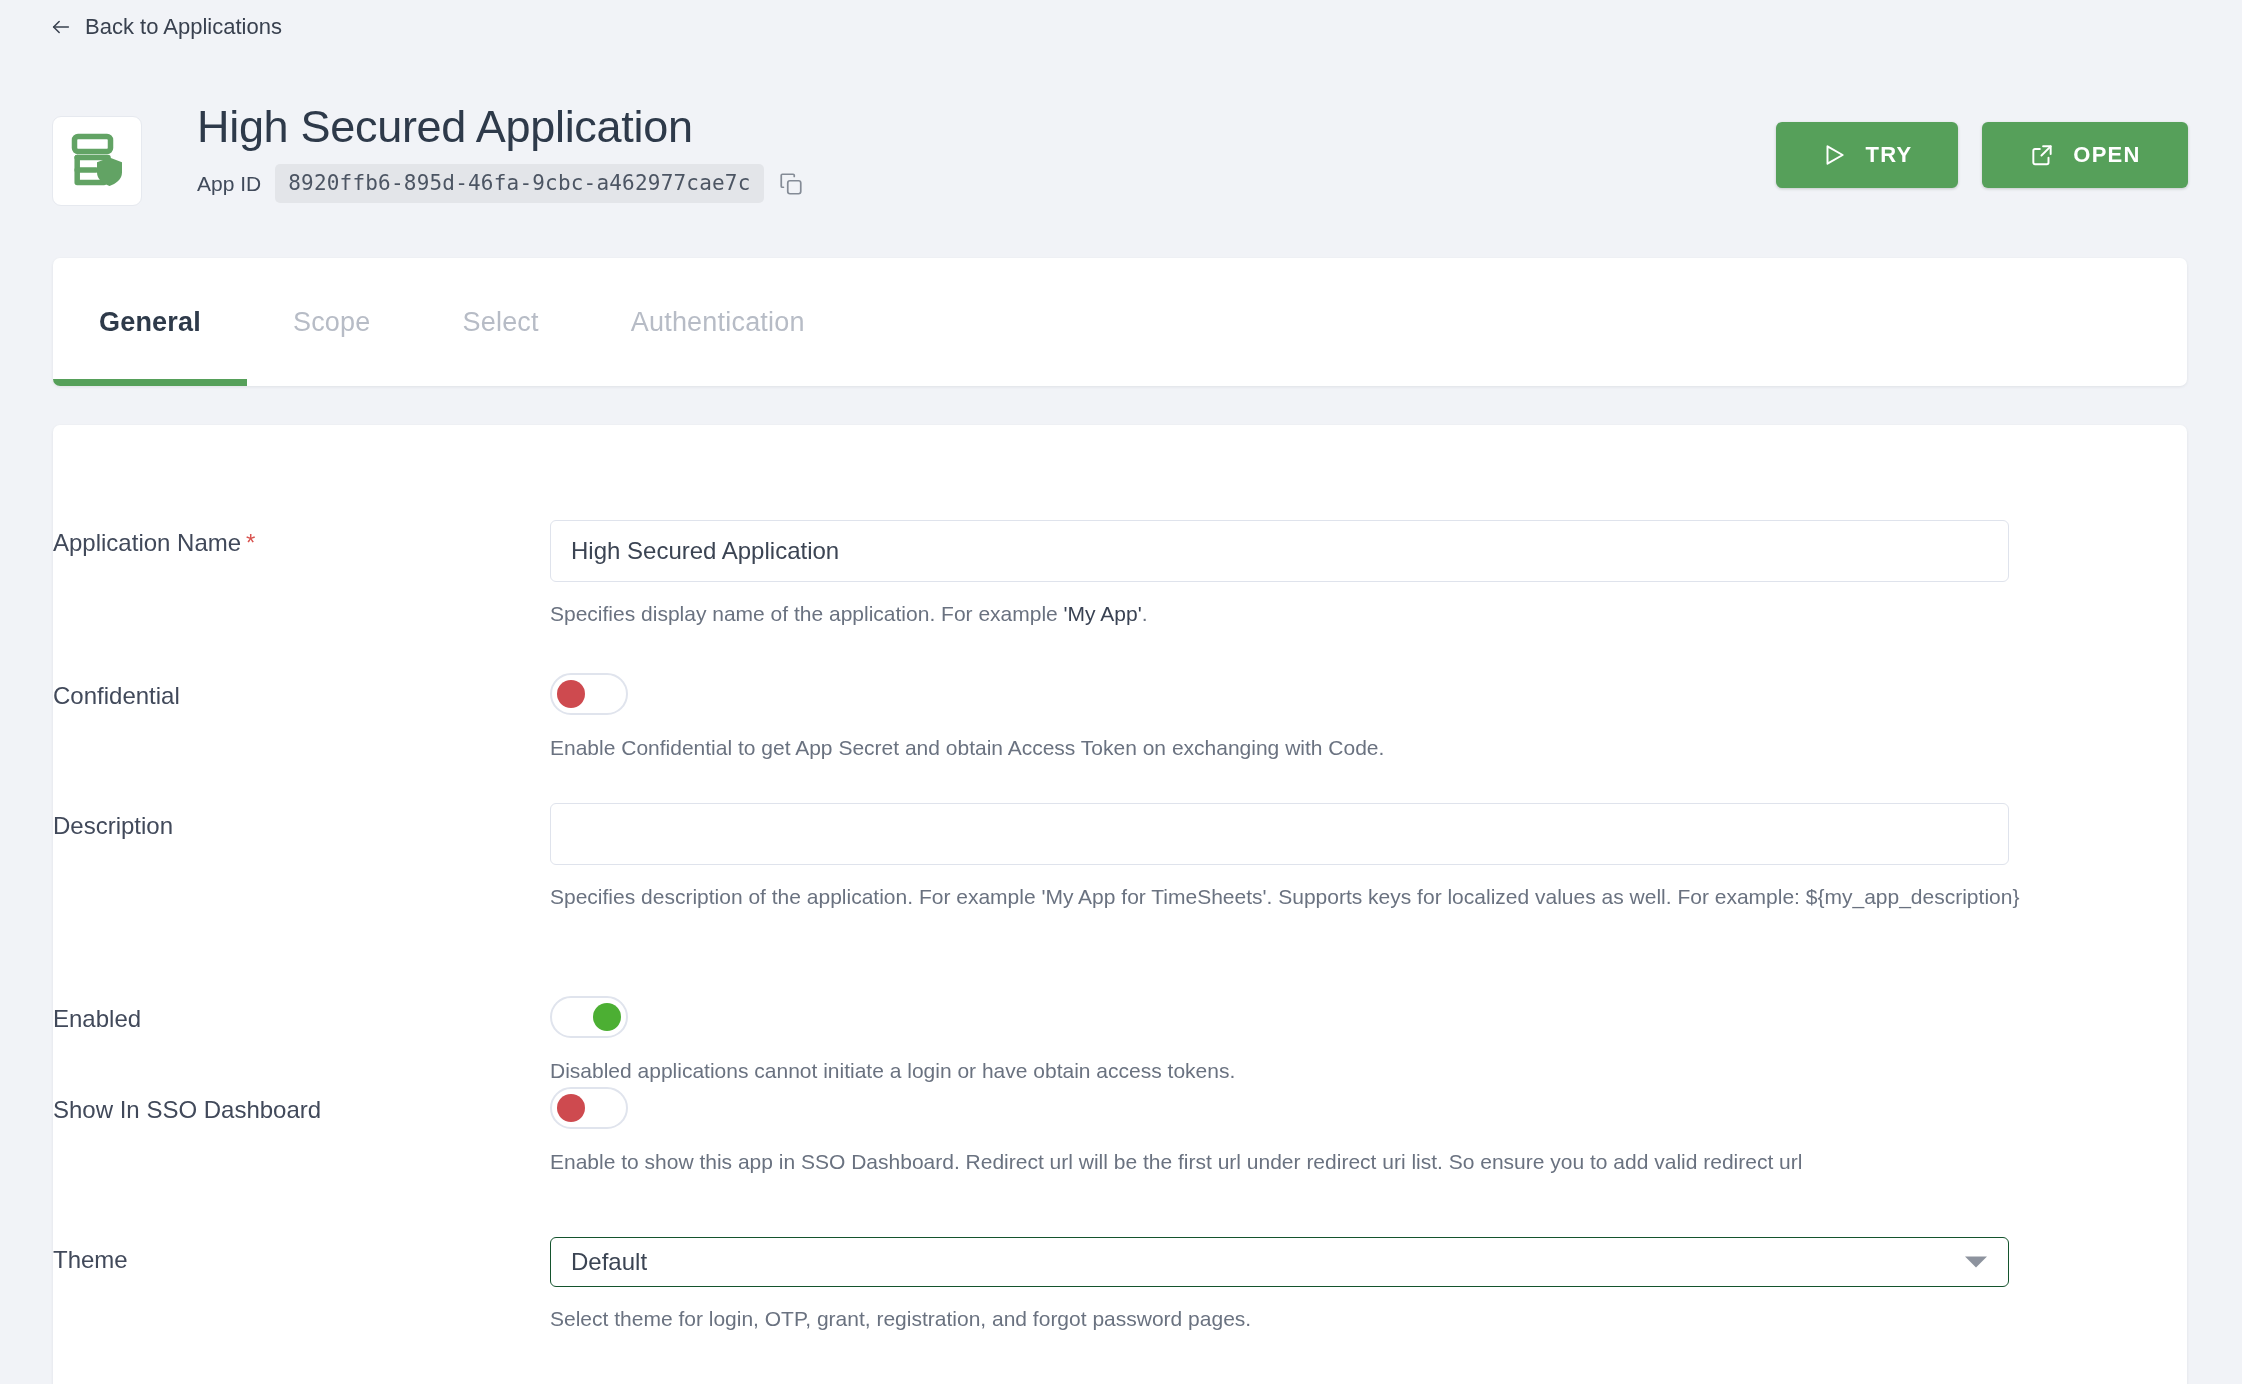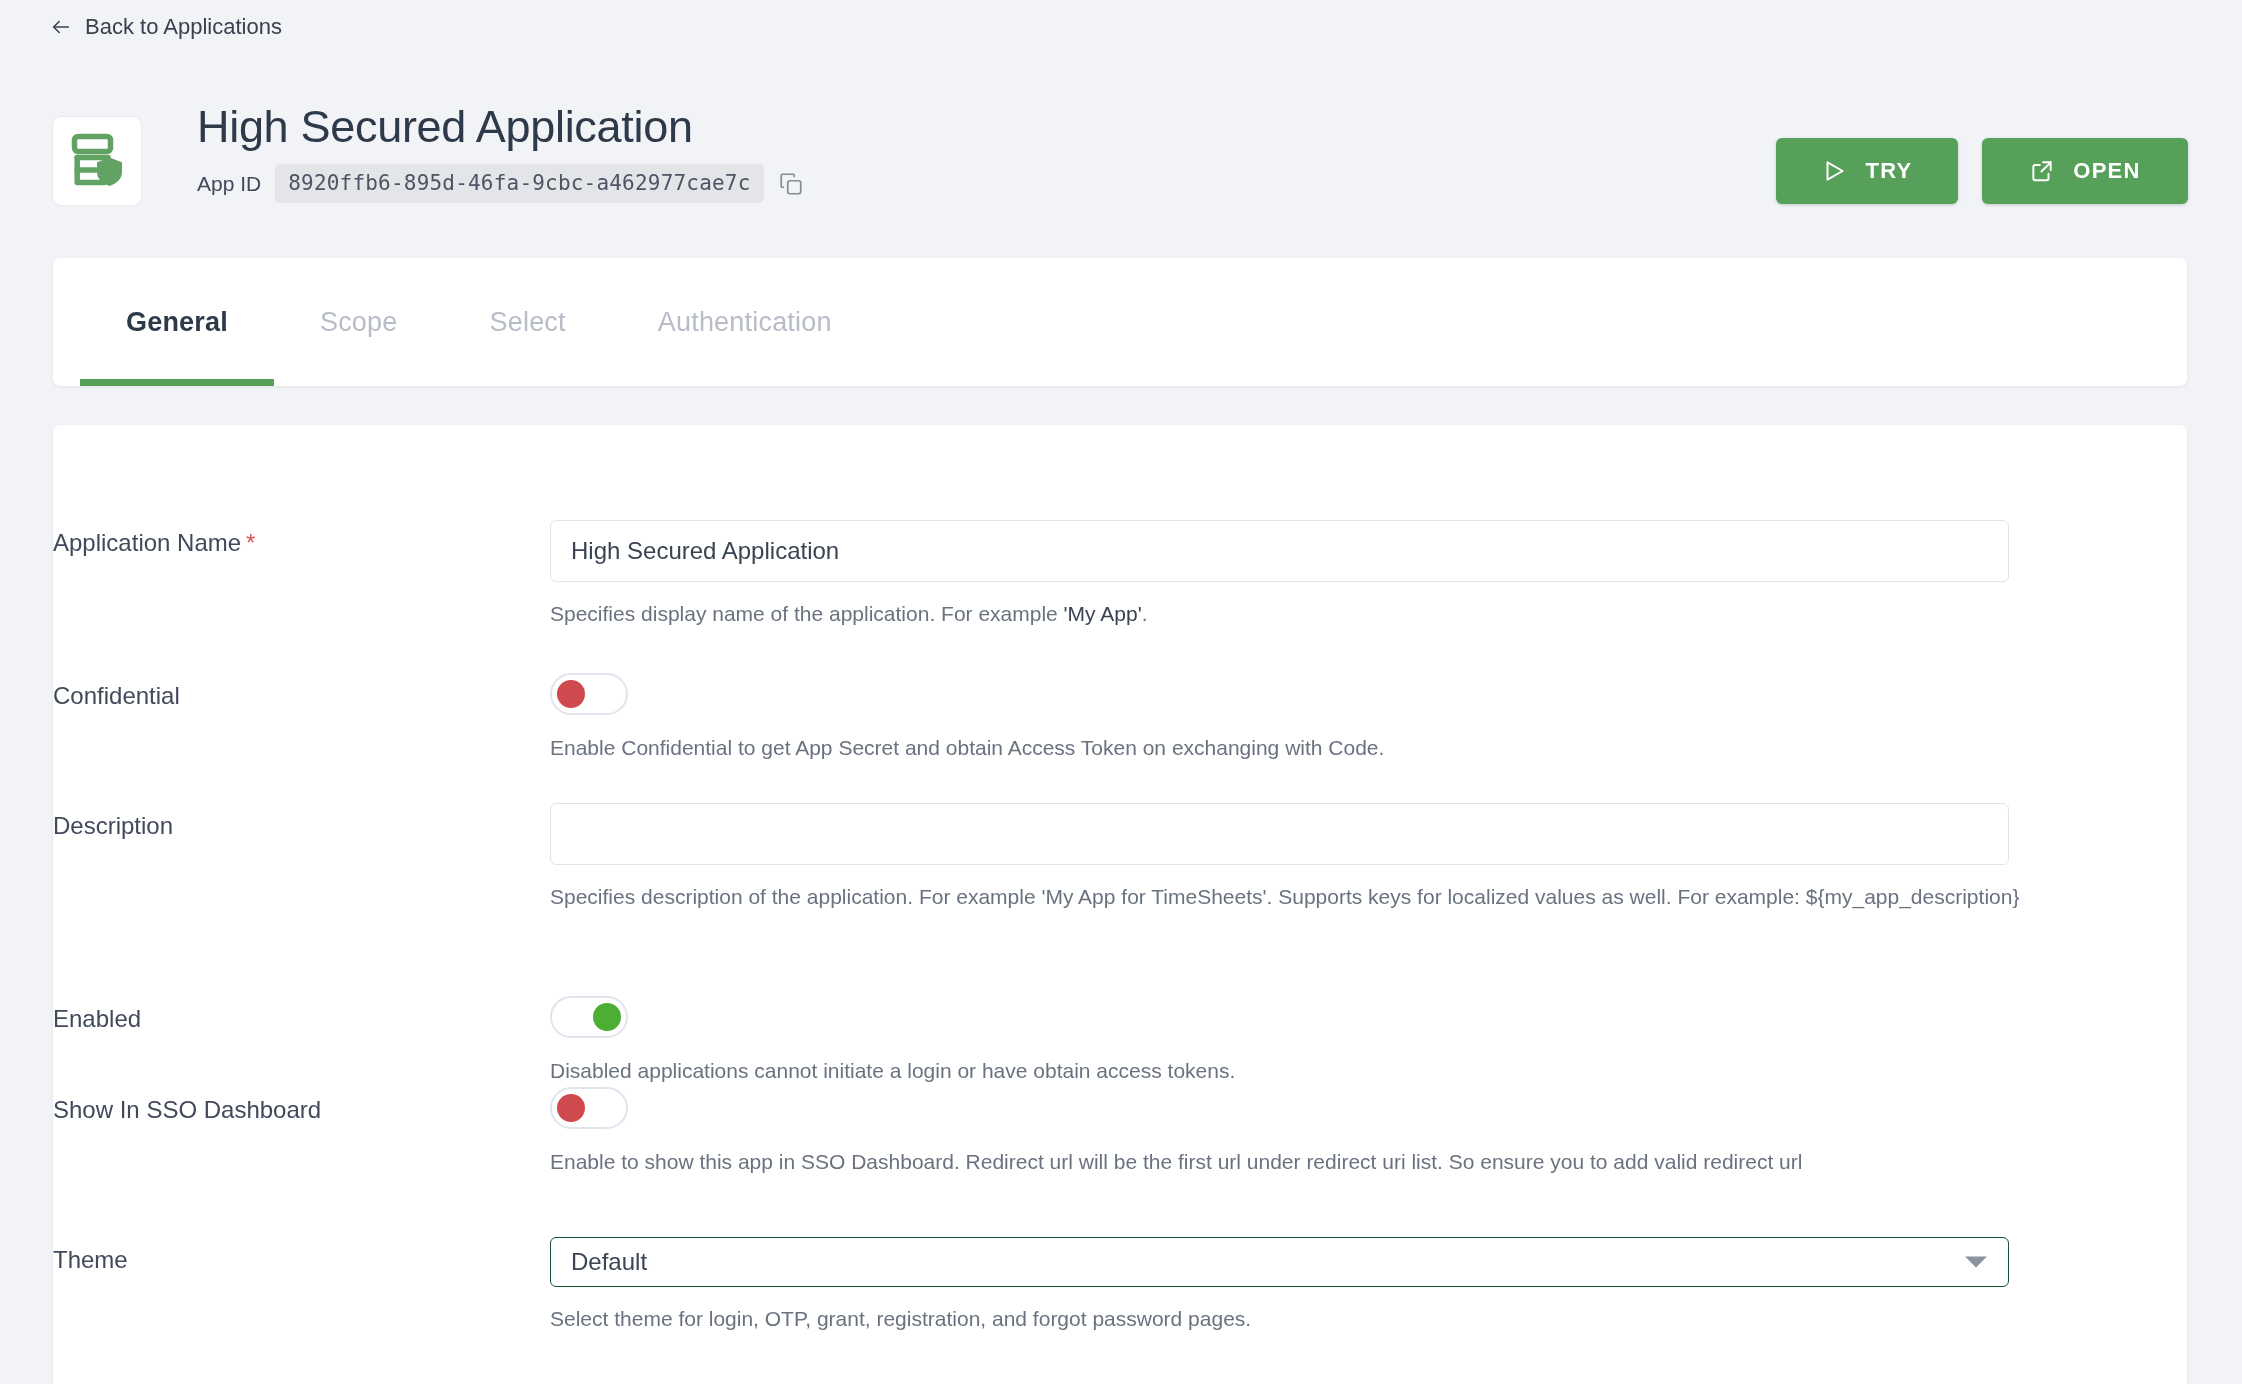--- a/index.html
+++ b/index.html
@@ -63,34 +63,33 @@
   }
   .btn {
     height: 66px; min-width: 182px;
     background: #56a05a; color: #ffffff;
     border: none; border-radius: 6px;
     display: inline-flex; align-items: center; justify-content: center; gap: 18px;
     font-size: 22px; font-weight: 700; letter-spacing: 1.3px;
     font-family: "Liberation Sans", sans-serif;
     cursor: pointer; padding: 0 30px;
     box-shadow: 0 1px 3px rgba(30,50,30,.22);
-    margin-top: 16px;
   }
   .btn svg { display: block; }
   .btn-open { min-width: 206px; }
 
   
   .tabs-card {
     position: absolute; left: 53px; top: 258px;
     width: 2134px; height: 128px;
     background: #ffffff; border-radius: 7px;
     box-shadow: 0 1px 3px rgba(40,50,70,.09);
     overflow: hidden;
   }
-  .tabs { display: flex; height: 100%; align-items: flex-start; padding-left: 27px; }
+  .tabs { display: flex; height: 100%; align-items: flex-start; }
   .tab {
     position: relative; height: 100%;
     display: flex; align-items: center; justify-content: center;
     padding: 0 46px; font-size: 27px; color: #b7bcc6;
     cursor: pointer; user-select: none; letter-spacing: .2px;
   }
   .tab.active { color: #2e3a4a; font-weight: 700; }
   .tab.active::after {
     content: ""; position: absolute; left: 0; right: 0; bottom: 0;
     height: 7px; background: #56a05a;

